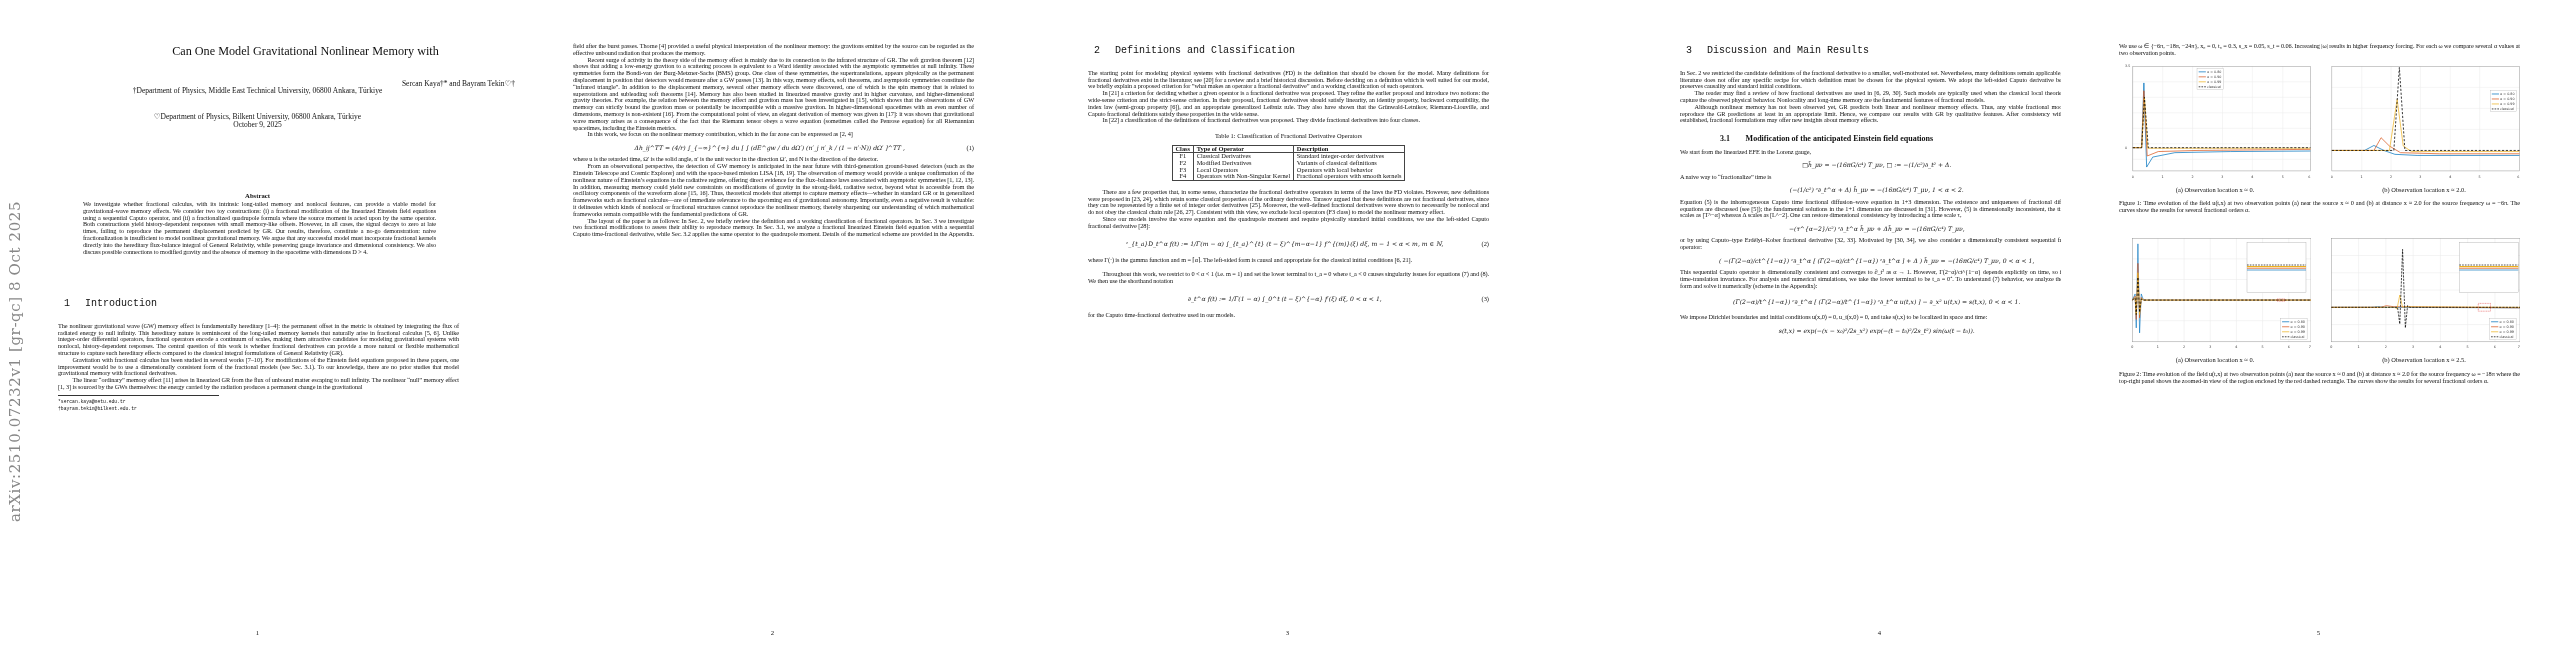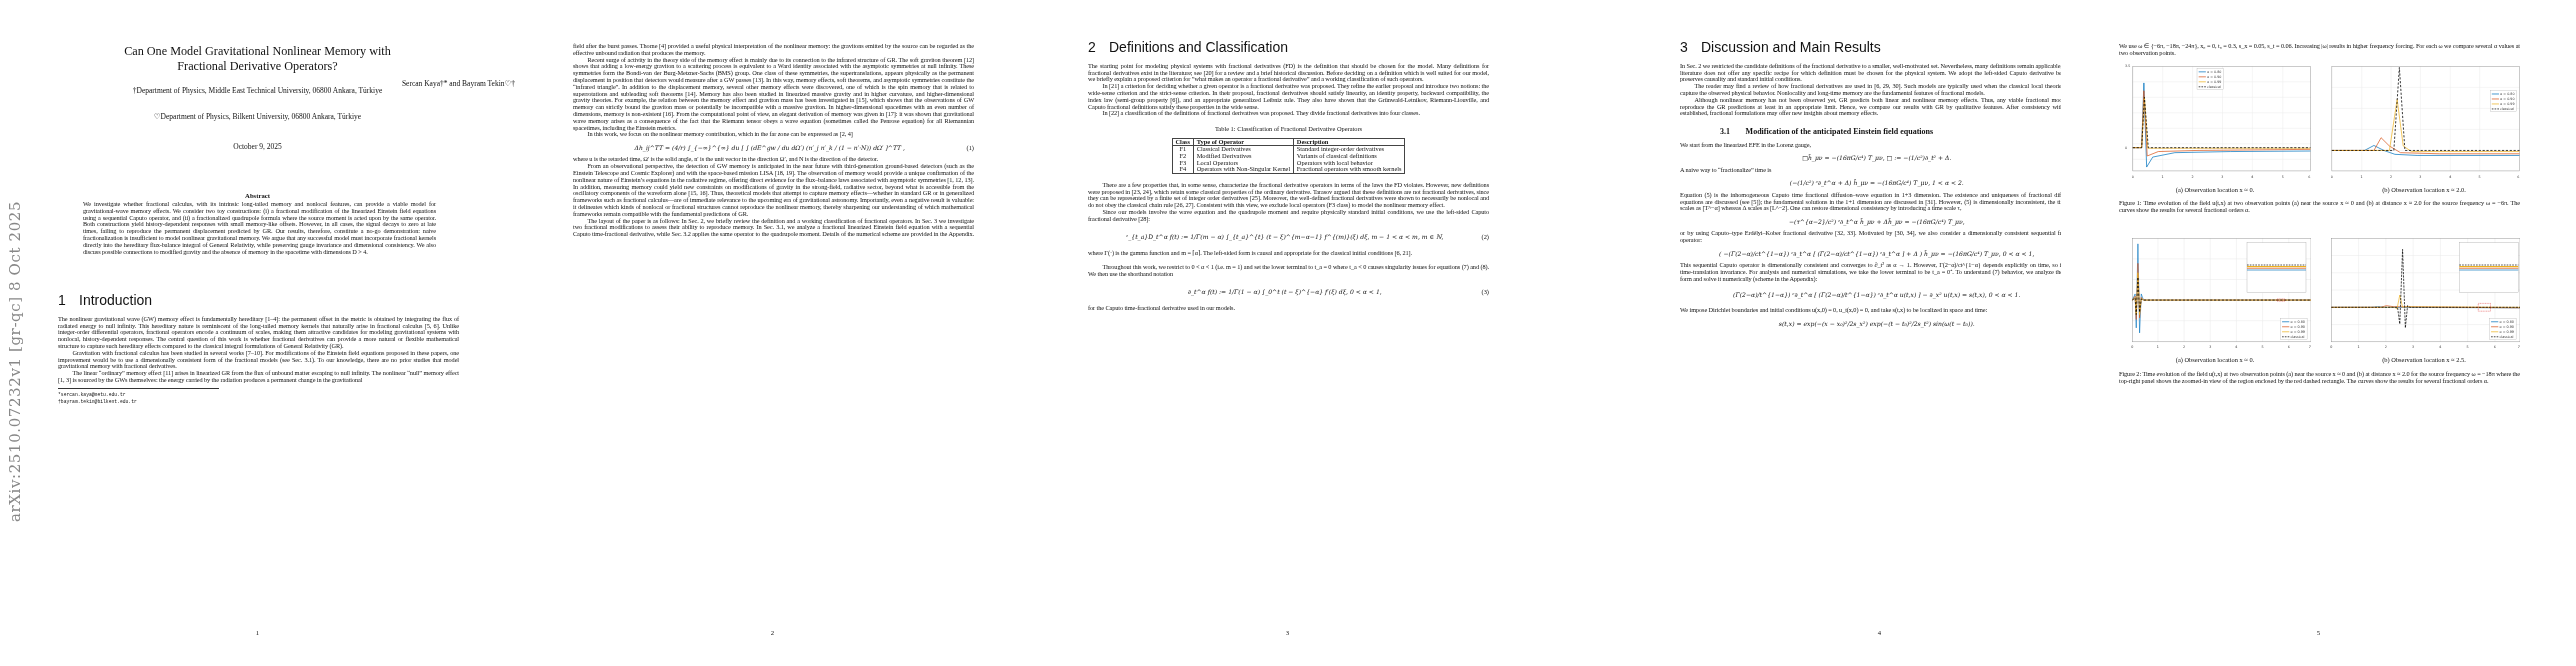--- a/index.html
+++ b/index.html
@@ -2,26 +2,26 @@
 <html style="font-size:9px"><head>
 <meta charset="utf-8">
 <style>
   html,body{margin:0;padding:0;background:#fff;}
   body{width:2576px;height:667px;position:relative;overflow:hidden;font-family:"DejaVu Serif","Liberation Serif",serif;color:#111;}
   .page{position:absolute;top:0;width:515px;height:667px;background:#fff;}
   .col{position:absolute;left:58px;width:401px;}
   .p{font-size:6.3px;line-height:6.8px;text-align:justify;margin:0;letter-spacing:-0.1px;font-family:"Liberation Serif",serif;}
   .p.ind{text-indent:14.5px;}
   .p + .p{margin-top:0;}
-  .title{position:absolute;left:0;width:515px;text-align:center;font-family:"Liberation Serif",serif;font-size:12.2px;line-height:15px;top:44px;}
+  .title{position:absolute;left:0;width:515px;text-align:center;font-family:"Liberation Serif",serif;font-size:12.2px;line-height:15px;top:44px;padding-left:48px;}
   .authors{position:absolute;width:515px;text-align:right;font-family:"Liberation Serif",serif;font-size:7.5px;top:79px;}
   .affil{position:absolute;width:515px;text-align:center;font-family:"Liberation Serif",serif;font-size:7.5px;}
   .abs-h{position:absolute;width:515px;text-align:center;font-weight:bold;font-family:"Liberation Serif",serif;font-size:6.7px;top:192px;}
   .abs{position:absolute;left:83px;width:353px;top:201px;}
-  .sec{font-family:Liberation Sans, sans-serif;font-size:14px;font-weight:normal;margin:0;}
+  .sec{font-family:Liberation Mono, monospace;font-size:10px;font-weight:normal;margin:6px;}
   .sec .num{display:inline-block;width:21px;}
   .subsec{font-family:"Liberation Serif",serif;font-size:8px;margin:0;}
   .subsec .num{display:inline-block;width:25.6px;margin-left:40px;}
   .eq{display:flex;justify-content:space-between;align-items:center;font-family:"DejaVu Serif",serif;font-size:6.1px;font-style:italic;margin:5.6px 0;}
   .eq .body{flex:1;text-align:center;}
   .eq .no{font-style:normal;font-family:"Liberation Serif",serif;font-size:6.4px;}
   .pageno{position:absolute;top:629px;width:515px;text-align:center;font-family:"Liberation Serif",serif;font-size:6.7px;}
   .footrule{width:161px;border-top:0.6px solid #333;margin:4.4px 0 3.3px;}
   .fn{font-family:"Liberation Mono",monospace;font-size:4.7px;line-height:6.1px;}
   .arxiv{position:absolute;left:5.6px;top:111px;width:22px;height:411px;}
@@ -40,26 +40,25 @@
 </style>
 </head>
 <body>
 
 <div class="page" style="left:0;">
   <div class="arxiv">
       <span>arXiv:2510.07232v1  [gr-qc]  8 Oct 2025</span>
     </div>
   <div class="title">
     <div>Can One Model Gravitational Nonlinear Memory with</div>
-    <div>Fractional Derivative Operators?</div>
   </div>
   <div class="authors">Sercan Kaya†* and   Bayram Tekin♡†</div>
   <div class="affil" style="top:86px;">†Department of Physics, Middle East Technical University, 06800 Ankara, Türkiye</div>
   <div class="affil" style="top:112px;">♡Department of Physics, Bilkent University, 06800 Ankara, Türkiye</div>
-  <div class="affil" style="top:120px;margin-top:22px;">October 9, 2025</div>
+  <div class="affil" style="top:120px;">October 9, 2025</div>
   <div class="abs-h">Abstract</div>
   <div class="abs">
     <p class="p">We investigate whether fractional calculus, with its intrinsic long-tailed memory and nonlocal features, can provide a viable model for gravitational-wave memory effects. We consider two toy constructions: (i) a fractional modification of the linearized Einstein field equations using a sequential Caputo operator, and (ii) a fractionalized quadrupole formula where the source moment is acted upon by the same operator. Both constructions yield history-dependent responses with small memory-like offsets. However, in all cases, the signal decays to zero at late times, failing to reproduce the permanent displacement predicted by GR. Our results, therefore, constitute a no-go demonstration: naive fractionalization is insufficient to model nonlinear gravitational memory. We argue that any successful model must incorporate fractional kernels directly into the hereditary flux-balance integral of General Relativity, while preserving gauge invariance and dimensional consistency. We also discuss possible connections to modified gravity and the absence of memory in the spacetime with dimensions D &gt; 4.</p>
   </div>
   <div class="col" style="top:292px;">
     <h2 class="sec"><span class="num">1</span><span>Introduction</span></h2>
     <div style="height:7.8px"></div>
     <p class="p">The nonlinear gravitational wave (GW) memory effect is fundamentally hereditary [1–4]: the permanent offset in the metric is obtained by integrating the flux of radiated energy to null infinity. This hereditary nature is reminiscent of the long-tailed memory kernels that naturally arise in fractional calculus [5, 6]. Unlike integer-order differential operators, fractional operators encode a continuum of scales, making them attractive candidates for modeling gravitational systems with nonlocal, history-dependent responses. The central question of this work is whether fractional derivatives can provide a more natural or flexible mathematical structure to capture such hereditary effects compared to the classical integral formulations of General Relativity (GR).</p>
     <p class="p ind">Gravitation with fractional calculus has been studied in several works [7–10]. For modifications of the Einstein field equations proposed in these papers, one improvement would be to use a dimensionally consistent form of the fractional models (see Sec. 3.1). To our knowledge, there are no prior studies that model gravitational memory with fractional derivatives.</p>
     <p class="p ind">The linear “ordinary” memory effect [11] arises in linearized GR from the flux of unbound matter escaping to null infinity. The nonlinear “null” memory effect [1, 3] is sourced by the GWs themselves: the energy carried by the radiation produces a permanent change in the gravitational</p>

